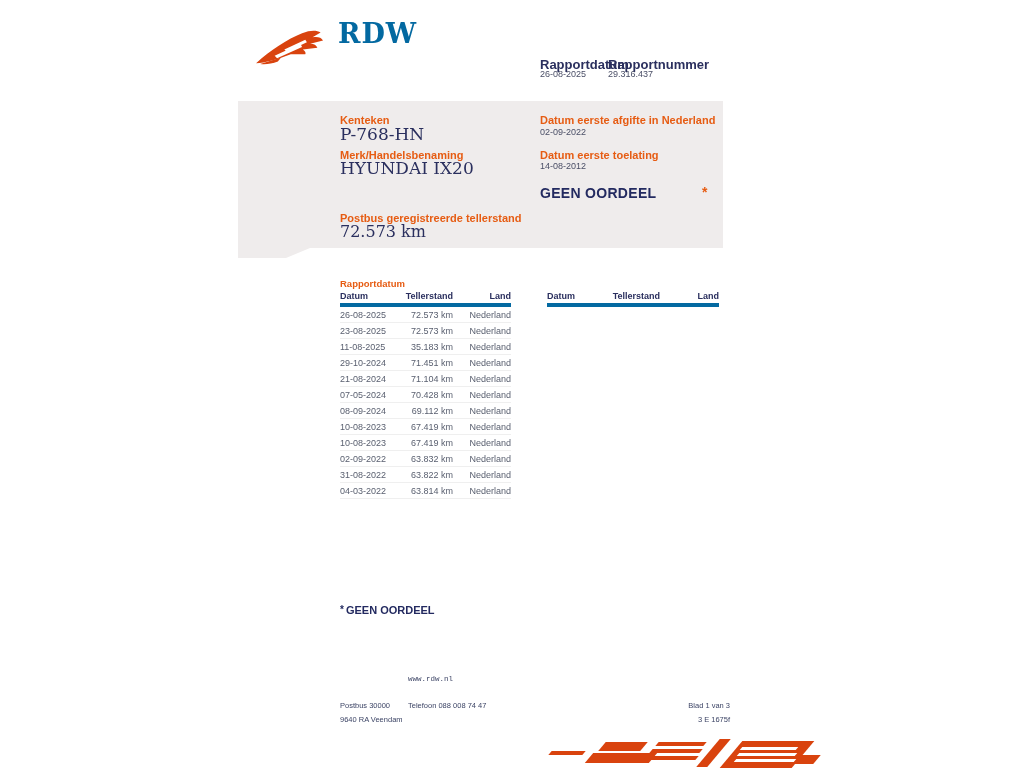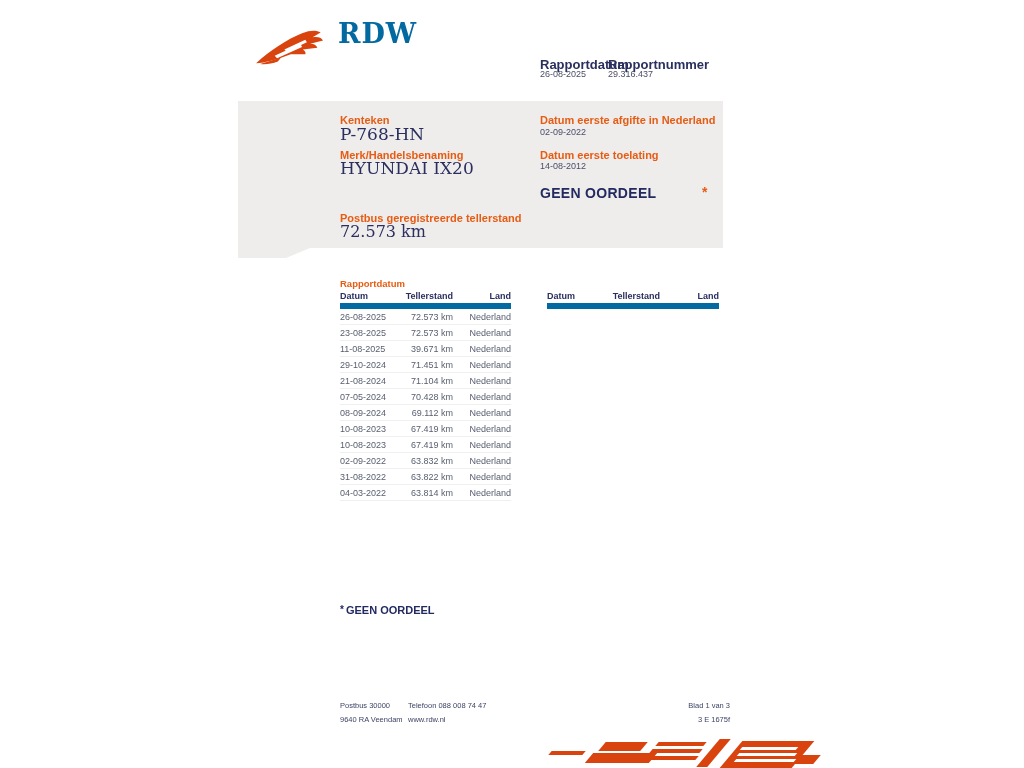--- a/index.html
+++ b/index.html
@@ -28,21 +28,21 @@
     color:#232a60; letter-spacing:0.3px; }
   .verdict-star { position:absolute; left:464px; top:83px; font-size:14px; font-weight:bold;
     color:#e65c13; }
 
   
   .tbl-title { position:absolute; left:340px; top:278px; font-size:9.5px; font-weight:bold;
     color:#e65c13; }
   .tbl { position:absolute; top:291px; }
   .tbl-1 { left:340px; width:171px; }
   .tbl-2 { left:547px; width:172px; }
-  .tbl .hdr { display:flex; border-bottom:6px solid #0369a1; padding-bottom:2px; }
+  .tbl .hdr { display:flex; border-bottom:4px solid #0369a1; padding-bottom:2px; }
   .tbl .hdr span { font-size:9px; font-weight:bold; color:#2a2f5e; }
   .tbl .row { display:flex; padding:3px 0 2px 0; border-bottom:1px solid #efefef; }
   .tbl .row span { font-size:9px; color:#5a6070; }
   .c1 { flex:0 0 62px; text-align:left; }
   .c2 { flex:0 0 51px; text-align:right; }
   .c3 { flex:1; text-align:right; }
 
   
   .foot-head { position:absolute; left:340px; top:604px; font-size:11px; font-weight:bold;
     color:#232a60; }
@@ -105,21 +105,21 @@
         <span class="c2">72.573 km</span>
         <span class="c3">Nederland</span>
       </div>
       <div class="row">
         <span class="c1">23-08-2025</span>
         <span class="c2">72.573 km</span>
         <span class="c3">Nederland</span>
       </div>
       <div class="row">
         <span class="c1">11-08-2025</span>
-        <span class="c2">39.671 km</span>
+        <span class="c2">35.183 km</span>
         <span class="c3">Nederland</span>
       </div>
       <div class="row">
         <span class="c1">29-10-2024</span>
         <span class="c2">71.451 km</span>
         <span class="c3">Nederland</span>
       </div>
       <div class="row">
         <span class="c1">21-08-2024</span>
         <span class="c2">71.104 km</span>
@@ -167,21 +167,21 @@
         <span class="c2">Tellerstand</span>
         <span class="c3">Land</span>
       </div>
     </div>
 
   <div class="foot-head"><span class="star">*</span><span>GEEN OORDEEL</span></div>
 
   <div class="ftr" style="left:340px; top:701px;">Postbus 30000</div>
   <div class="ftr" style="left:340px; top:715px;">9640 RA Veendam</div>
   <div class="ftr" style="left:408px; top:701px;">Telefoon 088 008 74 47</div>
-  <div class="ftr" style="left:408px; top:715px;">www.rdw.nl</div>
+  <div class="ftr" style="left:408px; top:675px;font-family:Liberation Mono, monospace;">www.rdw.nl</div>
   <div class="ftr ftr-right" style="left:630px; top:701px;">Blad 1 van 3</div>
   <div class="ftr ftr-right" style="left:630px; top:715px;">3 E 1675f</div>
 
   <div class="deco">
     <div style="left:5px;   top:14px; width:34px; height:4px;"></div>
     <div style="left:57px;  top:5px;  width:42px; height:9px;"></div>
     <div style="left:44px;  top:16px; width:64px; height:10px;"></div>
     <div style="left:112px; top:5px;  width:48px; height:4px;"></div>
     <div style="left:106px; top:12px; width:50px; height:4px;"></div>
     <div style="left:100px; top:19px; width:52px; height:4px;"></div>

